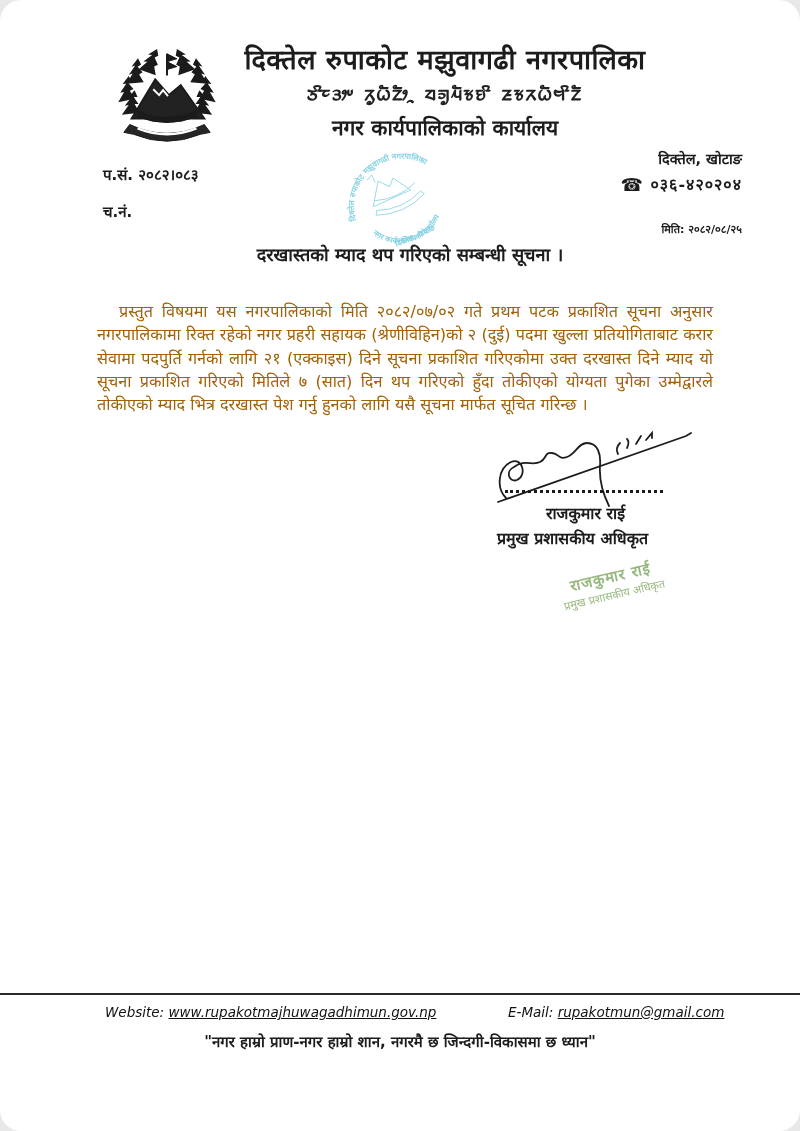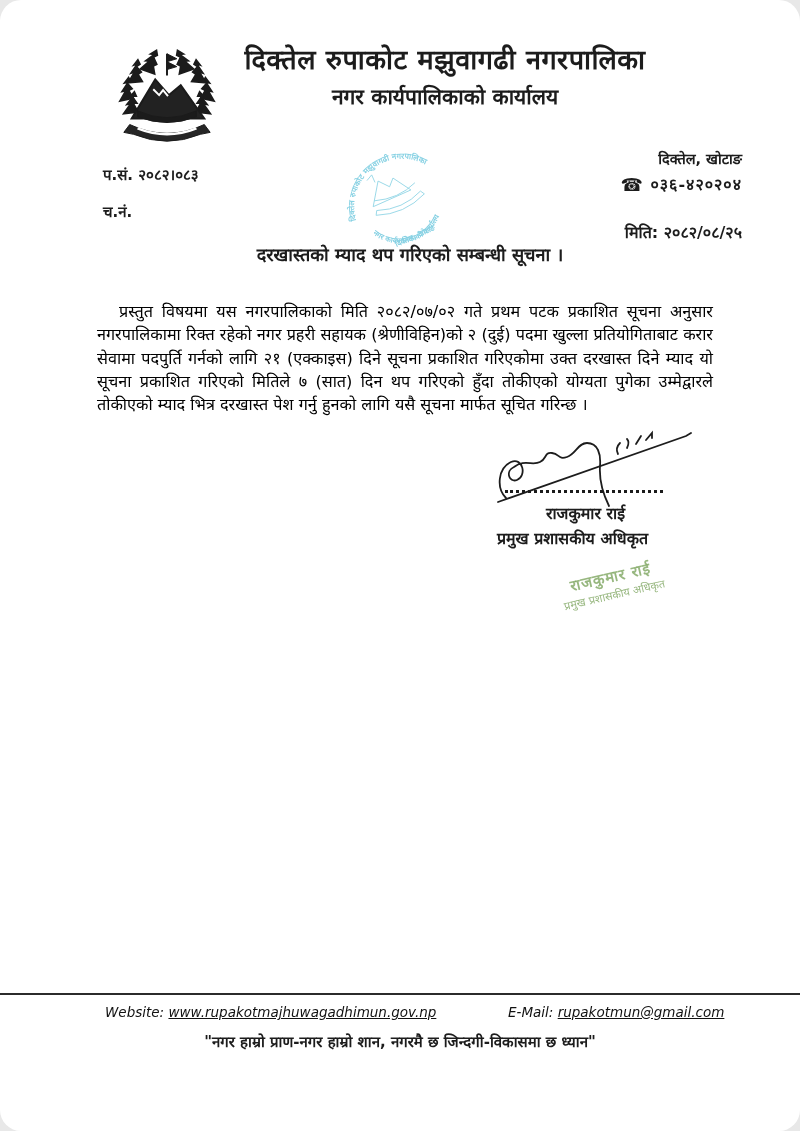--- a/index.html
+++ b/index.html
@@ -19,31 +19,31 @@
   .muni-name{font-size:27px;font-weight:bold;letter-spacing:.5px;line-height:1.15;}
   .muni-kirat{font-size:21px;font-weight:bold;margin-top:6px;letter-spacing:2px;color:#222;}
   .office-name{font-size:21px;font-weight:bold;margin-top:7px;}
   
   .refs{position:absolute;left:103px;top:164px;font-size:15px;font-weight:bold;}
   .refs .row{margin-bottom:17px;}
   .loc-block{position:absolute;right:58px;top:148px;text-align:right;}
   .loc-line{font-size:14.5px;font-weight:bold;}
   .phone-line{font-size:16px;font-weight:bold;margin-top:5px;letter-spacing:1px;}
   .phone-line .ph-icon{font-size:18px;vertical-align:-1px;}
-  .date-line{font-size:16px;font-weight:bold;margin-top:26px;}
+  .date-line{font-size:11px;font-weight:bold;margin-top:26px;}
   
   .seal{position:absolute;left:330px;top:136px;width:140px;height:132px;
         transform:rotate(-24deg);opacity:.75;}
   
   .subject{position:absolute;left:0;top:242px;width:820px;text-align:center;
            font-size:18px;font-weight:bold;}
   
   .body-text{position:absolute;left:97px;top:284px;width:616px;
              font-size:16.2px;line-height:23.2px;text-align:justify;
-             text-indent:22px;color:#000000;}
+             text-indent:22px;color:#a16207;}
   
   .sig-scribble{position:absolute;left:490px;top:426px;width:208px;height:82px;}
   .sig-dots{position:absolute;left:505px;top:472px;width:158px;height:18px;
             border-bottom:3px dotted #1b1b1b;}
   .sig-name{position:absolute;left:498px;top:502px;width:175px;text-align:center;
             font-size:16px;font-weight:bold;}
   .sig-title{position:absolute;left:455px;top:527px;width:235px;text-align:center;
              font-size:16px;font-weight:bold;}
   .officer-stamp{position:absolute;left:512px;top:566px;width:200px;
                  transform:rotate(-13deg);text-align:center;
@@ -87,20 +87,21 @@
       <path d="M46,44 l6,6 l4,-5 l5,6" stroke="#fff" stroke-width="2" fill="none"></path>
       <path d="M30,66 q30,14 60,0 l0,6 q-30,12 -60,0 z" stroke-width="1"></path>
 
       <path d="M22,80 q38,18 76,0 l6,8 l-10,2 q-34,14 -68,0 l-10,-2 z" stroke-width="1" fill="#262626"></path>
       <path d="M30,84 q30,12 60,0" stroke="#fff" stroke-width="2.5" fill="none"></path>
     </g>
   </svg>
 
   <div class="head-titles">
     <div class="muni-name">दिक्तेल रुपाकोट मझुवागढी नगरपालिका</div>
+    <div class="muni-kirat">ᤍᤡᤰᤋᤣᤸ ᤖᤢᤐᤠᤁᤥᤳ ᤔᤈᤢᤘᤠᤃᤎᤡ ᤏᤃᤖᤐᤠᤗᤡᤁᤠ</div>
     <div class="office-name">नगर कार्यपालिकाको कार्यालय</div>
   </div>
 
   <div class="refs">
     <div class="row">
       <span>प.सं.</span>
       <span>२०८२।०८३</span>
     </div>
     <div class="row">
       <span>च.नं.</span>

